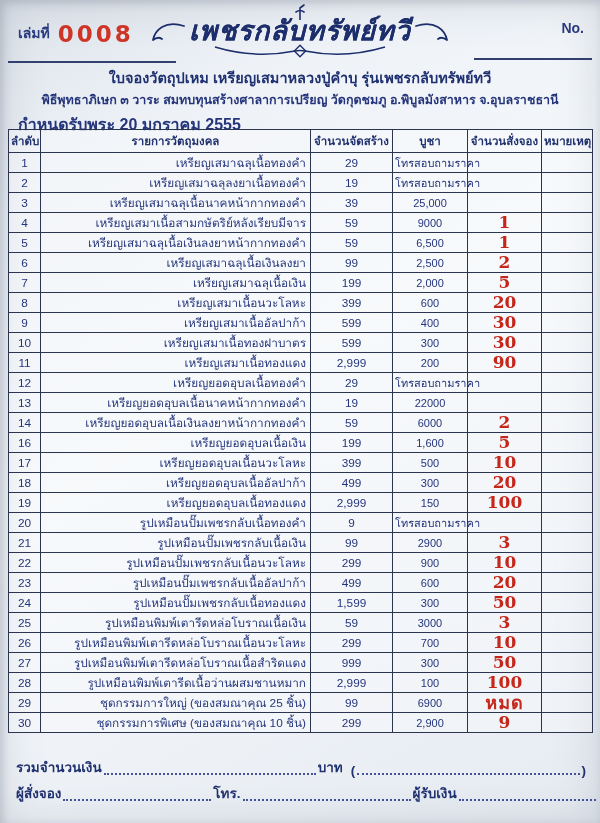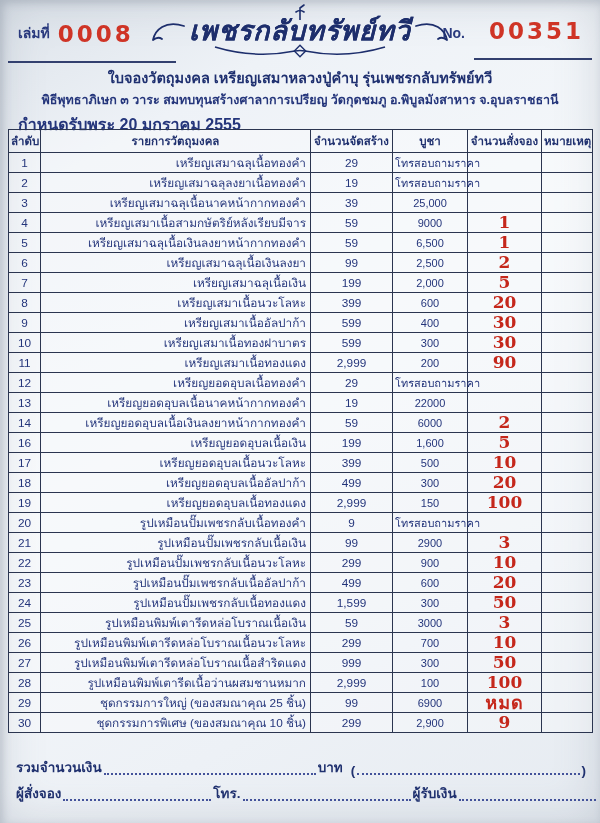--- a/index.html
+++ b/index.html
@@ -60,21 +60,20 @@
 
 <div class="vignette"></div>
 
 <div class="booknum">
   <span class="small-label">เล่มที่</span>
   <span class="red-number">0008</span>
 </div>
 
 <div class="docnum">
   <span class="small-label">No.</span>
-  <span class="red-number">00351</span>
 </div>
 
 <div class="logo">
   <svg class="logo-spire" width="20" height="16" viewBox="0 0 20 16">
     <path d="M10 16 V4 M10 4 l4 -3 M6 8 q4 -3 8 0" stroke="#1d2e6c" stroke-width="1.6" fill="none" stroke-linecap="round"></path>
   </svg>
   <div class="logo-row">
     <svg width="34" height="26" viewBox="0 0 34 26">
       <path d="M33 8 C14 2 4 12 2 22 M2 22 q5 -4 9 -1" stroke="#1d2e6c" stroke-width="1.8" fill="none" stroke-linecap="round"></path>
     </svg>
@@ -85,21 +84,21 @@
   </div>
   <svg class="logo-under" width="190" height="16" viewBox="0 0 190 16">
     <path d="M10 3 q40 12 80 4 q5 -1 10 0 q40 8 80 -4" stroke="#1d2e6c" stroke-width="1.6" fill="none"></path>
     <rect x="91" y="3" width="8" height="8" transform="rotate(45 95 7)" fill="none" stroke="#1d2e6c" stroke-width="1.4"></rect>
   </svg>
 </div>
 
 <div class="rule rule-left"></div>
 <div class="rule rule-right"></div>
 
-<div class="title1">ใบจองวัตถุมงคล เหรียญเสมาหลวงปู่คำบุ รุ่นเพชรกลับทรัพย์ทวี</div>
+<div class="title1">ใบจองวัตถุปเหม เหรียญเสมาหลวงปู่คำบุ รุ่นเพชรกลับทรัพย์ทวี</div>
 <div class="title2">พิธีพุทธาภิเษก ๓ วาระ สมทบทุนสร้างศาลาการเปรียญ วัดกุดชมภู อ.พิบูลมังสาหาร จ.อุบลราชธานี</div>
 <div class="title3">กำหนดรับพระ 20 มกราคม 2555</div>
 
 <table class="order">
   <colgroup>
     <col style="width:32px">
       <col style="width:270px">
       <col style="width:82px">
     <col style="width:75px">
       <col style="width:74px">

